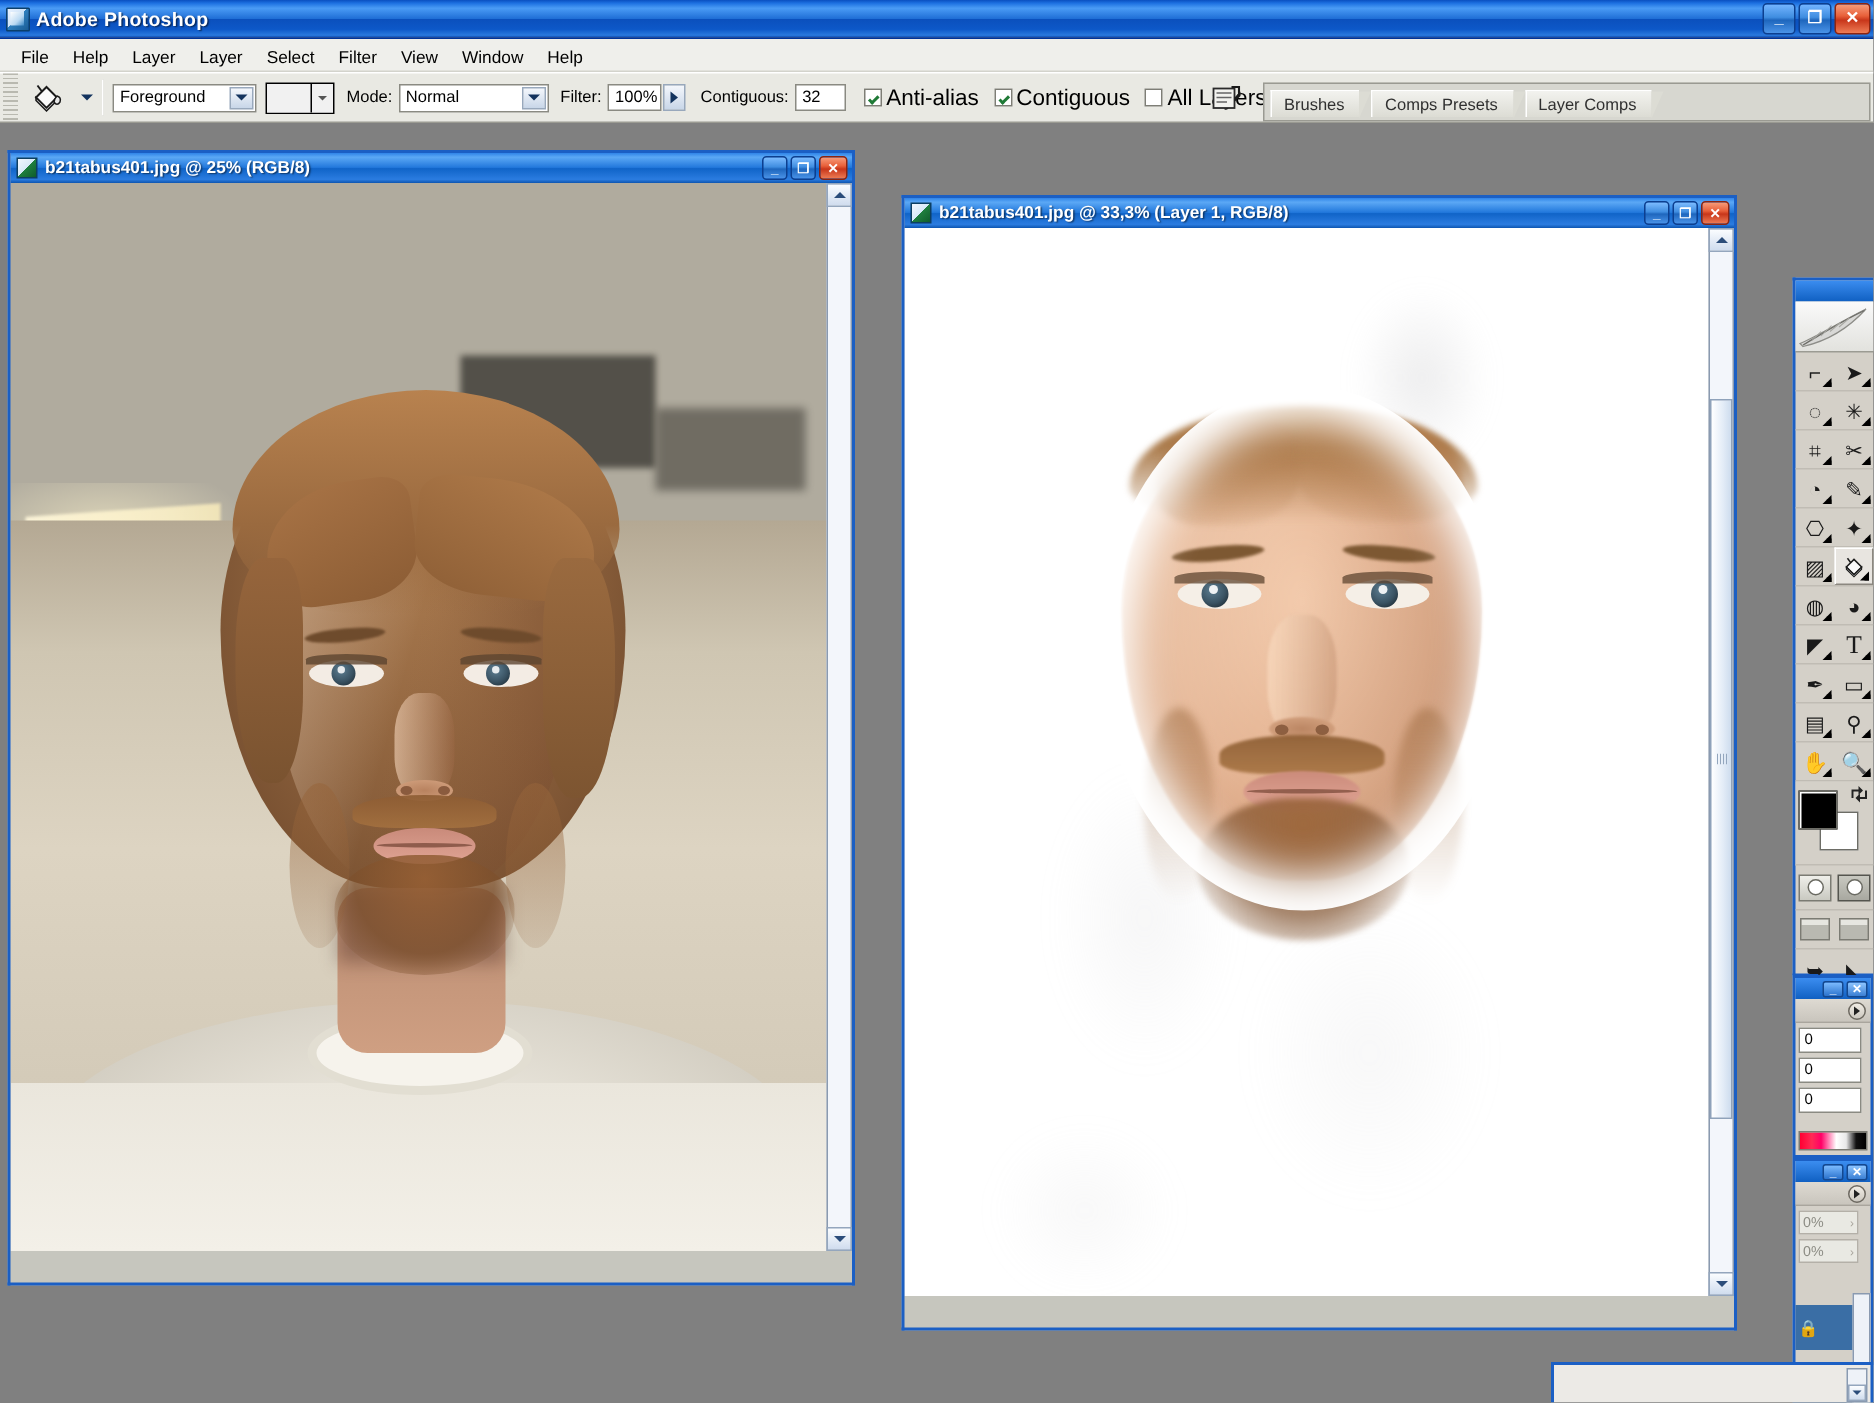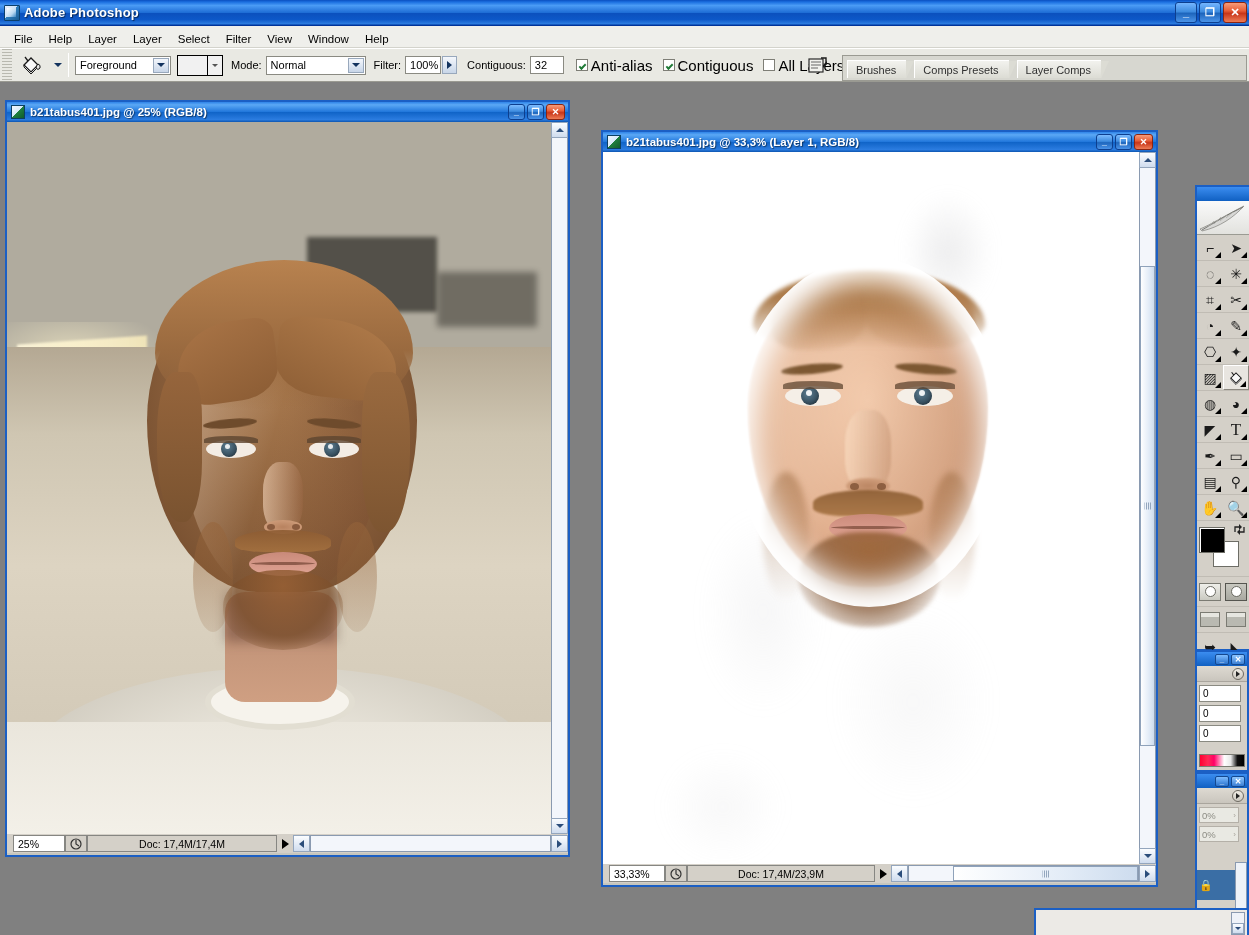--- a/index.html
+++ b/index.html
@@ -602,40 +602,20 @@
 
   <div class="sb-v" style="left:546px; top:22px; width:17px; height:712px;">
     <div class="sb-btn" style="left:-1px; top:-1px; width:17px; height:16px;">
         <span class="arw-up"></span>
       </div>
     <div class="sb-btn" style="left:-1px; bottom:-1px; width:17px; height:16px;">
         <span class="arw-dn2"></span>
       </div>
   </div>
 
-  <div class="statusbar" style="left:2px; top:734px; width:561px;">
-    <div class="sb-zoom" style="width:52px; margin-left:6px;">25%</div>
-    <div class="sb-prev">
-      <svg width="14" height="14" viewBox="0 0 14 14">
-          <circle cx="7" cy="7" r="5" fill="none" stroke="#333" stroke-width="1.2"></circle>
-          <path d="M7 3 v4 l3 2" stroke="#333" stroke-width="1.2" fill="none"></path>
-        </svg>
-    </div>
-    <div class="sb-doc" style="width:190px;">Doc: 17,4M/17,4M</div>
-    <div class="sb-play">
-        <span class="play-tri"></span>
-      </div>
-    <div class="sb-btn" style="position:relative; width:17px; height:17px;">
-        <span class="arw-lt"></span>
-      </div>
-    <div style="flex:1; height:17px; background:#f3f6fb; border:1px solid #8a9ab0;"></div>
-    <div class="sb-btn" style="position:relative; width:17px; height:17px;">
-        <span class="arw-rt2"></span>
-      </div>
-  </div>
 
   <div style="position:absolute; left:0; top:22px; bottom:0; width:2px; background:#1b5fc4;"></div>
   <div style="position:absolute; right:0; top:22px; bottom:0; width:2px; background:#1b5fc4;"></div>
   <div style="position:absolute; left:0; bottom:0; width:565px; height:2px; background:#1b5fc4;"></div>
 </div>
 
 <div class="docwin" style="left:601px; top:130px; width:557px; height:757px;">
   <div class="doc-titlebar">
     <div class="doc-icon"></div>
     <span class="doc-title-text">b21tabus401.jpg @ 33,3% (Layer 1, RGB/8)</span>
@@ -702,44 +682,20 @@
         <span class="arw-up"></span>
       </div>
     <div class="sb-thumb" style="left:0px; top:113px; width:15px; height:480px;">
         <span class="sb-grip"></span>
       </div>
     <div class="sb-btn" style="left:-1px; bottom:-1px; width:17px; height:16px;">
         <span class="arw-dn2"></span>
       </div>
   </div>
 
-  <div class="statusbar" style="left:2px; top:734px; width:553px;">
-    <div class="sb-zoom" style="width:56px; margin-left:6px;">33,33%</div>
-    <div class="sb-prev">
-      <svg width="14" height="14" viewBox="0 0 14 14">
-          <circle cx="7" cy="7" r="5" fill="none" stroke="#333" stroke-width="1.2"></circle>
-          <path d="M7 3 v4 l3 2" stroke="#333" stroke-width="1.2" fill="none"></path>
-        </svg>
-    </div>
-    <div class="sb-doc" style="width:188px;">Doc: 17,4M/23,9M</div>
-    <div class="sb-play">
-        <span class="play-tri"></span>
-      </div>
-    <div class="sb-btn" style="position:relative; width:17px; height:17px;">
-        <span class="arw-lt"></span>
-      </div>
-    <div style="flex:1; height:17px; background:#f3f6fb; border:1px solid #8a9ab0; position:relative;">
-      <div class="sb-thumb" style="left:44px; top:0px; width:185px; height:15px;">
-          <span class="sb-grip-h"></span>
-        </div>
-    </div>
-    <div class="sb-btn" style="position:relative; width:17px; height:17px;">
-        <span class="arw-rt2"></span>
-      </div>
-  </div>
 
   <div style="position:absolute; left:0; top:22px; bottom:0; width:2px; background:#1b5fc4;"></div>
   <div style="position:absolute; right:0; top:22px; bottom:0; width:2px; background:#1b5fc4;"></div>
   <div style="position:absolute; left:0; bottom:0; width:557px; height:2px; background:#1b5fc4;"></div>
 </div>
 
 <div id="toolbox">
   <div id="tb-titlebar"></div>
   <div id="tb-logo">
     <svg width="50" height="30" viewBox="0 0 50 30">

